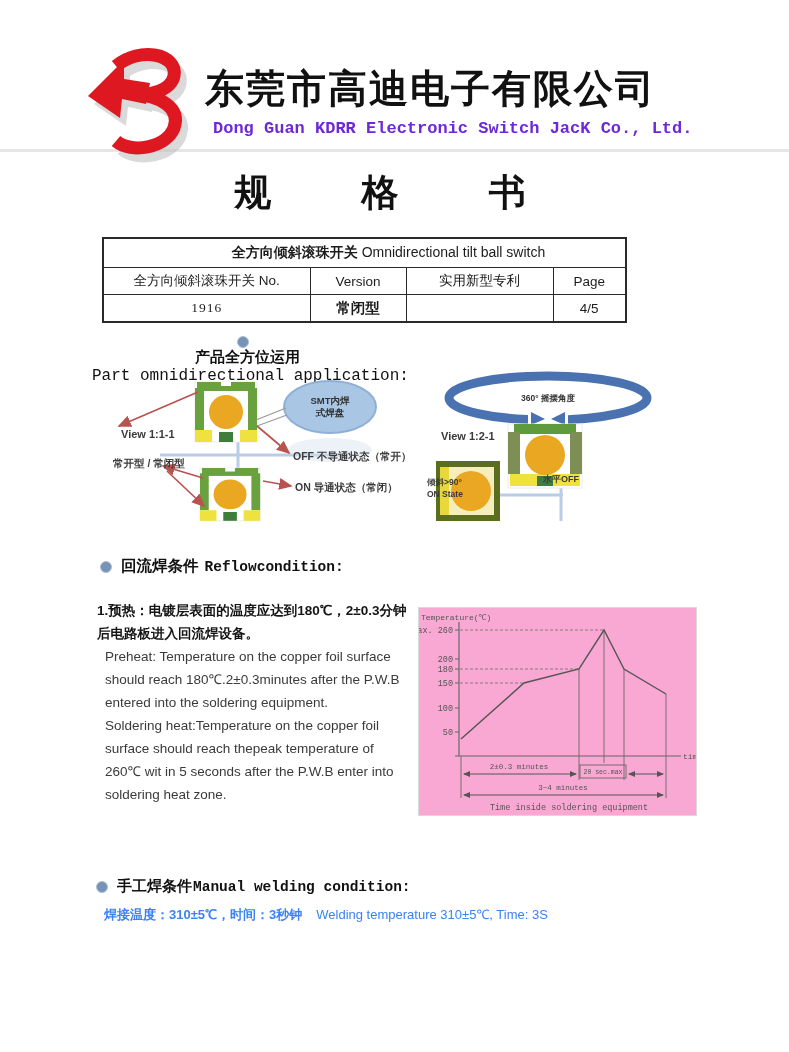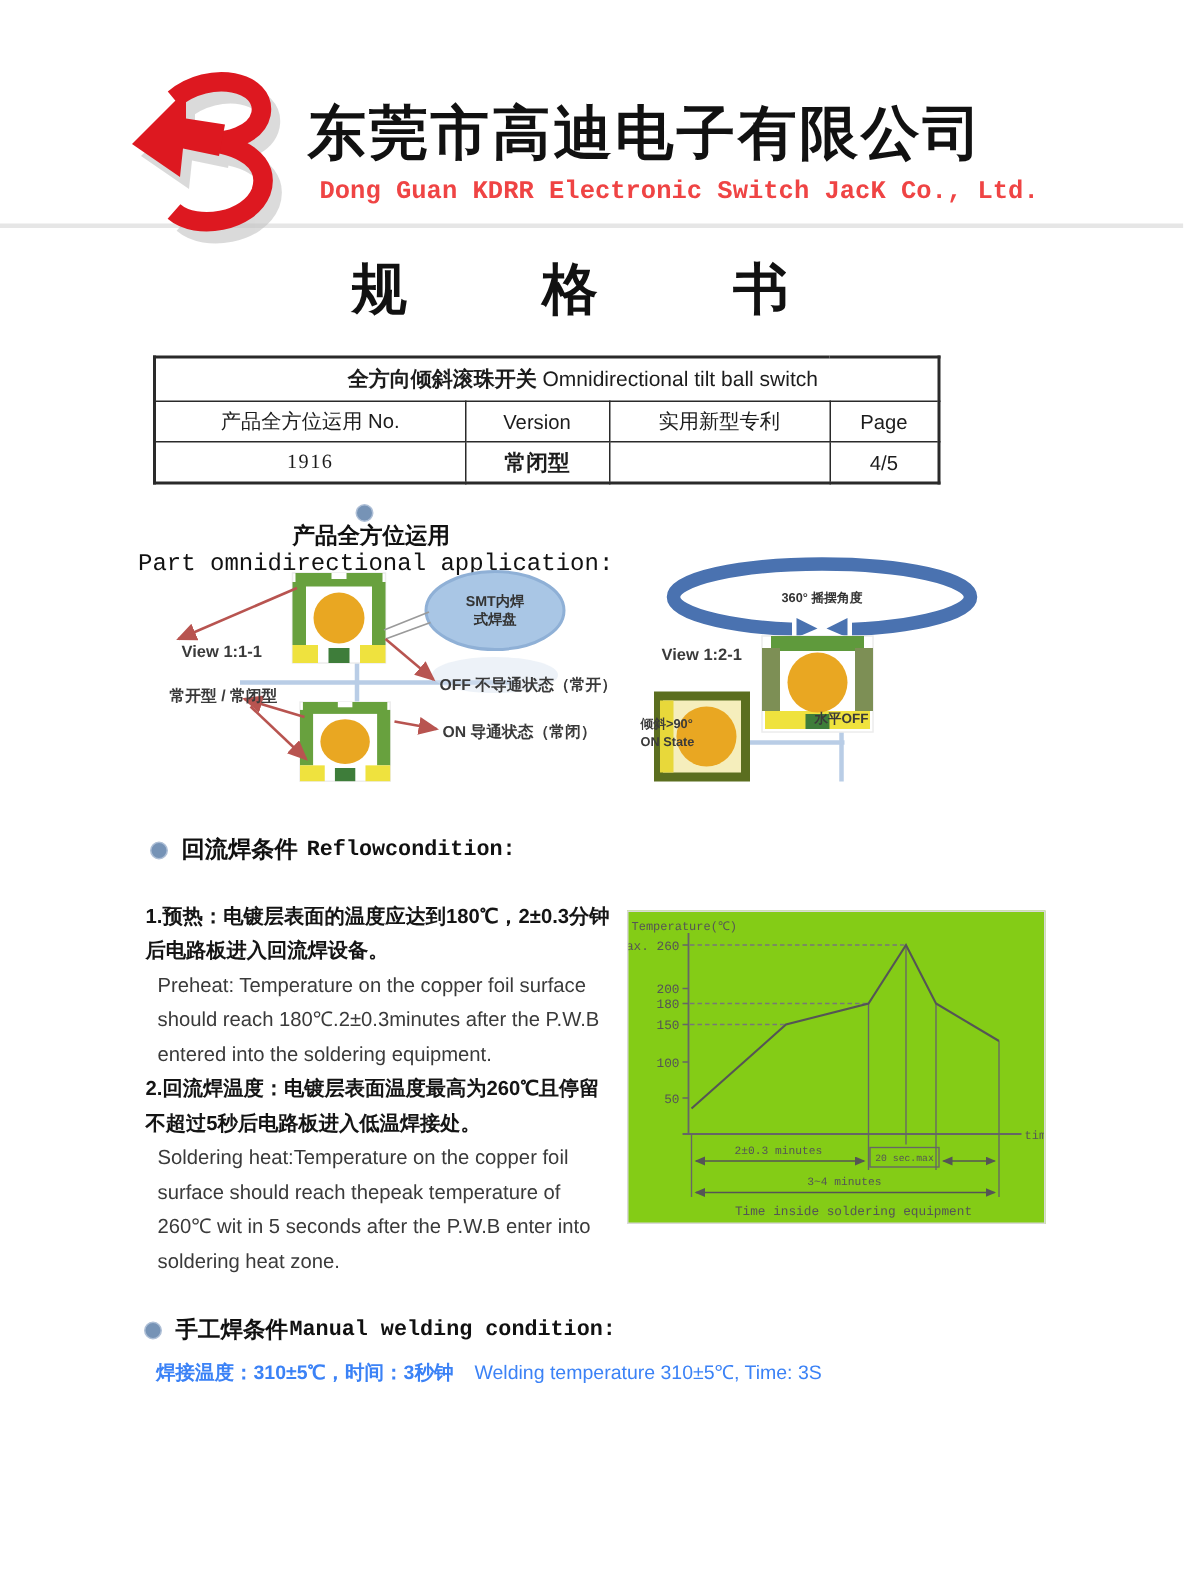--- a/index.html
+++ b/index.html
@@ -5,39 +5,39 @@
   html,body{margin:0;padding:0;background:#fff;}
   .page{position:relative;width:789px;height:1052px;background:#ffffff;overflow:hidden;
         font-family:"Liberation Sans",sans-serif;color:#222;}
   .abs{position:absolute;}
   .mono{font-family:"Liberation Mono","DejaVu Sans Mono",monospace;}
   .serif{font-family:"Liberation Serif","DejaVu Serif",serif;}
   .cnb{font-weight:bold;}
   .swoosh{position:absolute;top:149px;left:0;width:789px;height:3px;background:#dedede;opacity:.75;}
   .logo{position:absolute;left:84px;top:44px;}
   .company-cn{position:absolute;left:205px;top:62px;font-size:39px;font-weight:bold;letter-spacing:2px;color:#111;}
-  .company-en{position:absolute;left:213px;top:119px;font-size:17px;font-weight:bold;color:#ef4444;}
+  .company-en{position:absolute;left:213px;top:119px;font-size:17px;font-weight:bold;color:#6d28d9;}
   .doc-title{position:absolute;left:0;top:168px;width:760px;text-align:center;font-size:37px;font-weight:bold;letter-spacing:34px;text-indent:34px;color:#111;font-family:Liberation Mono, monospace;}
   .info-table{position:absolute;left:102px;top:237px;width:523px;border-collapse:collapse;table-layout:fixed;}
   .info-table td{border:1px solid #2a2a2a;text-align:center;vertical-align:middle;font-size:13.5px;color:#1c1c1c;padding:0;}
   .info-table .t-title td{height:28px;font-size:14px;padding-left:48px;}
   .info-table .t-head td{height:26px;}
   .info-table .t-vals td{height:26px;}
   .info-table{border:2px solid #2a2a2a;}
   .sec-head{position:absolute;display:flex;align-items:center;}
   .bullet{width:10px;height:10px;border-radius:50%;background:#7693b6;border:1px solid #aebfd6;display:inline-block;margin-right:9px;flex:0 0 auto;}
   .h-cn{font-size:15px;font-weight:bold;color:#111;}
   .h-en{font-size:16px;color:#111;margin-left:6px;}
   .h-en2{font-size:14.5px;font-weight:bold;color:#111;margin-left:6px;}
   .h-en3{font-size:14.5px;font-weight:bold;color:#111;margin-left:1px;}
   .reflow-text{position:absolute;left:97px;top:599px;width:315px;font-size:13.5px;line-height:23px;}
   .reflow-text p{margin:0;}
   .reflow-text p.cn{font-weight:bold;color:#151515;}
   .reflow-text p.en{color:#3a3a3a;padding-left:8px;}
-  .chart-box{position:absolute;left:418px;top:607px;width:277px;height:207px;border:1px solid #d9d9d9;background:#84cc16;}
+  .chart-box{position:absolute;left:418px;top:607px;width:277px;height:207px;border:1px solid #d9d9d9;background:#f9a8d4;}
   .final-line{position:absolute;left:104px;top:905px;font-size:13px;color:#3b82f6;}
   .final-line .cnb{margin-right:14px;}
   svg text{font-family:"Liberation Sans",sans-serif;}
   svg text.m{font-family:"Liberation Mono","DejaVu Sans Mono",monospace;}
 </style>
 </head>
 <body>
 
 <div class="page">
 
@@ -63,21 +63,21 @@
         <col style="width:207px">
         <col style="width:96px">
         <col style="width:147px">
         <col style="width:73px">
       </colgroup>
     <tbody>
         <tr class="t-title">
       <td colspan="4"><span class="cnb">全方向倾斜滚珠开关</span><span> Omnidirectional tilt ball switch</span></td>
     </tr>
     <tr class="t-head">
-      <td>产品全方位运用 No.</td>
+      <td>全方向倾斜滚珠开关 No.</td>
       <td>Version</td>
       <td>实用新型专利</td>
       <td>Page</td>
     </tr>
     <tr class="t-vals">
       <td class="serif" style="letter-spacing:1px;">1916</td>
       <td class="cnb" style="font-size:14.5px;">常闭型</td>
       <td></td>
       <td>4/5</td>
     </tr>
@@ -182,21 +182,20 @@
 
   <div class="sec-head" style="left:100px;top:556px;">
     <span class="bullet"></span>
     <span class="h-cn" style="font-size:15.5px;">回流焊条件</span>
     <span class="h-en2 mono">Reflowcondition:</span>
   </div>
 
   <div class="reflow-text">
     <p class="cn">1.预热：电镀层表面的温度应达到180℃，2±0.3分钟后电路板进入回流焊设备。</p>
     <p class="en">Preheat: Temperature on the copper foil surface should reach 180℃.2±0.3minutes after the P.W.B entered into the soldering equipment.</p>
-    <p class="cn">2.回流焊温度：电镀层表面温度最高为260℃且停留不超过5秒后电路板进入低温焊接处。</p>
     <p class="en">Soldering heat:Temperature on the copper foil surface should reach thepeak temperature of 260℃ wit in 5 seconds after the  P.W.B enter into soldering heat zone.</p>
   </div>
 
   <div class="chart-box">
     <svg width="277" height="207" viewBox="0 0 277 207">
       <defs>
         <marker id="ca" markerWidth="8" markerHeight="8" refX="6" refY="3" orient="auto-start-reverse">
           <path d="M0,0 L7,3 L0,6 Z" fill="#555"></path>
         </marker>
       </defs>

